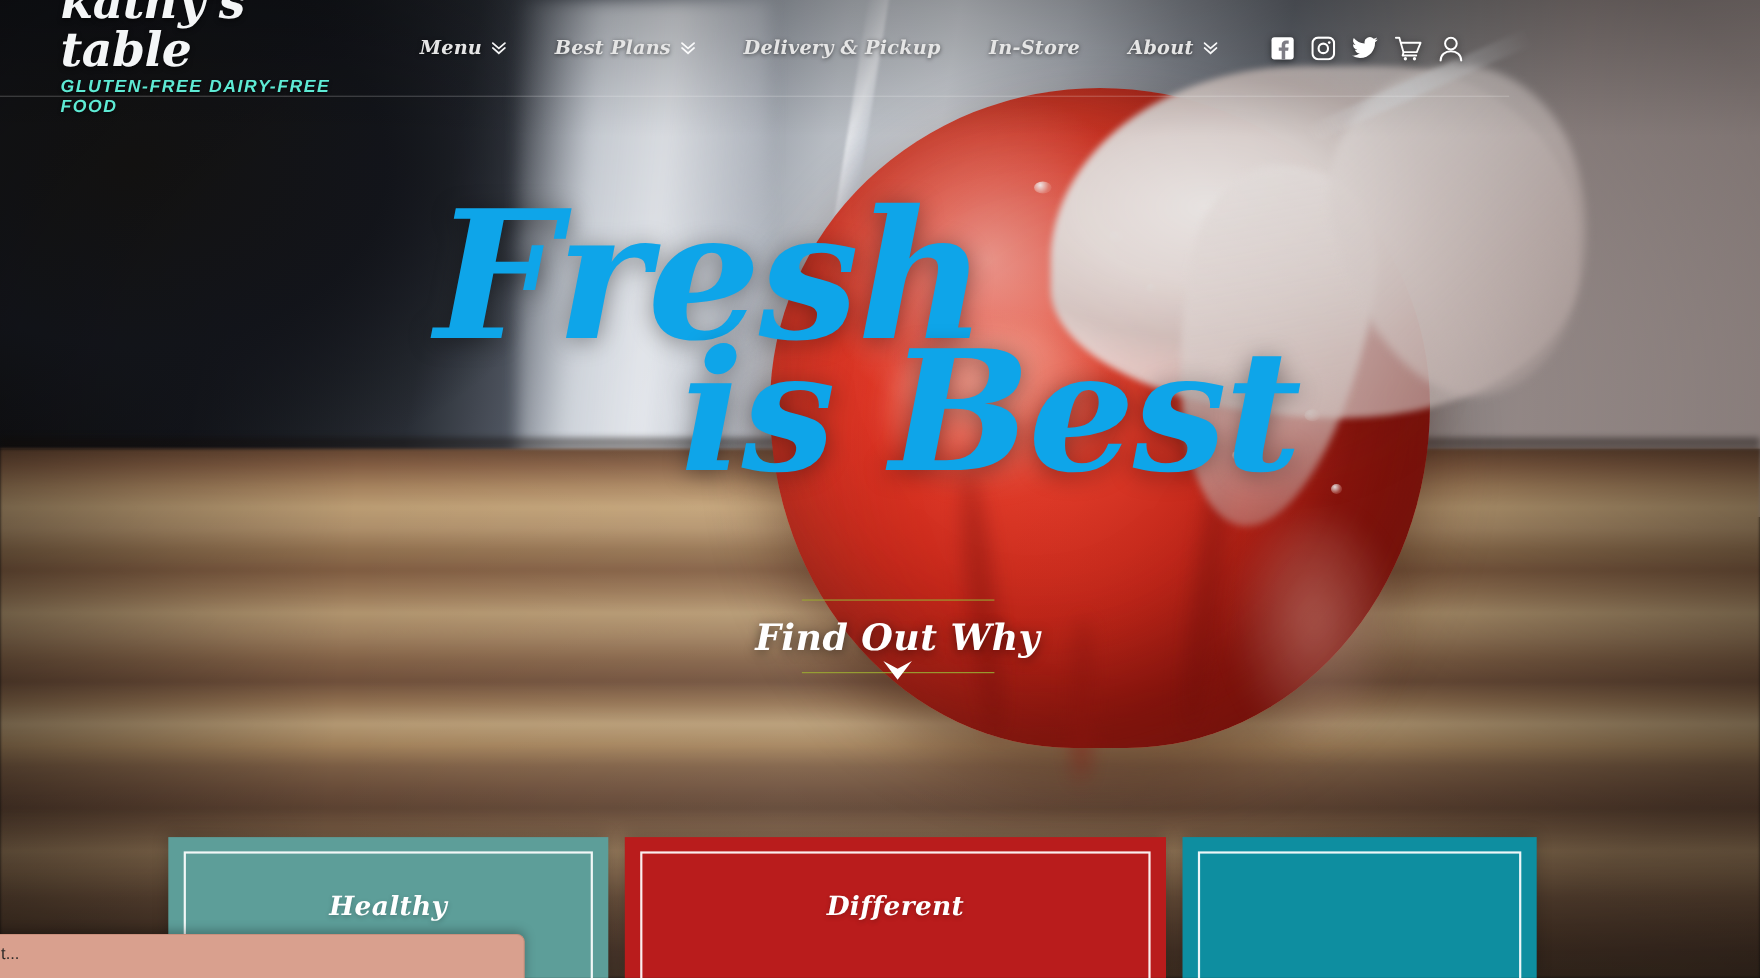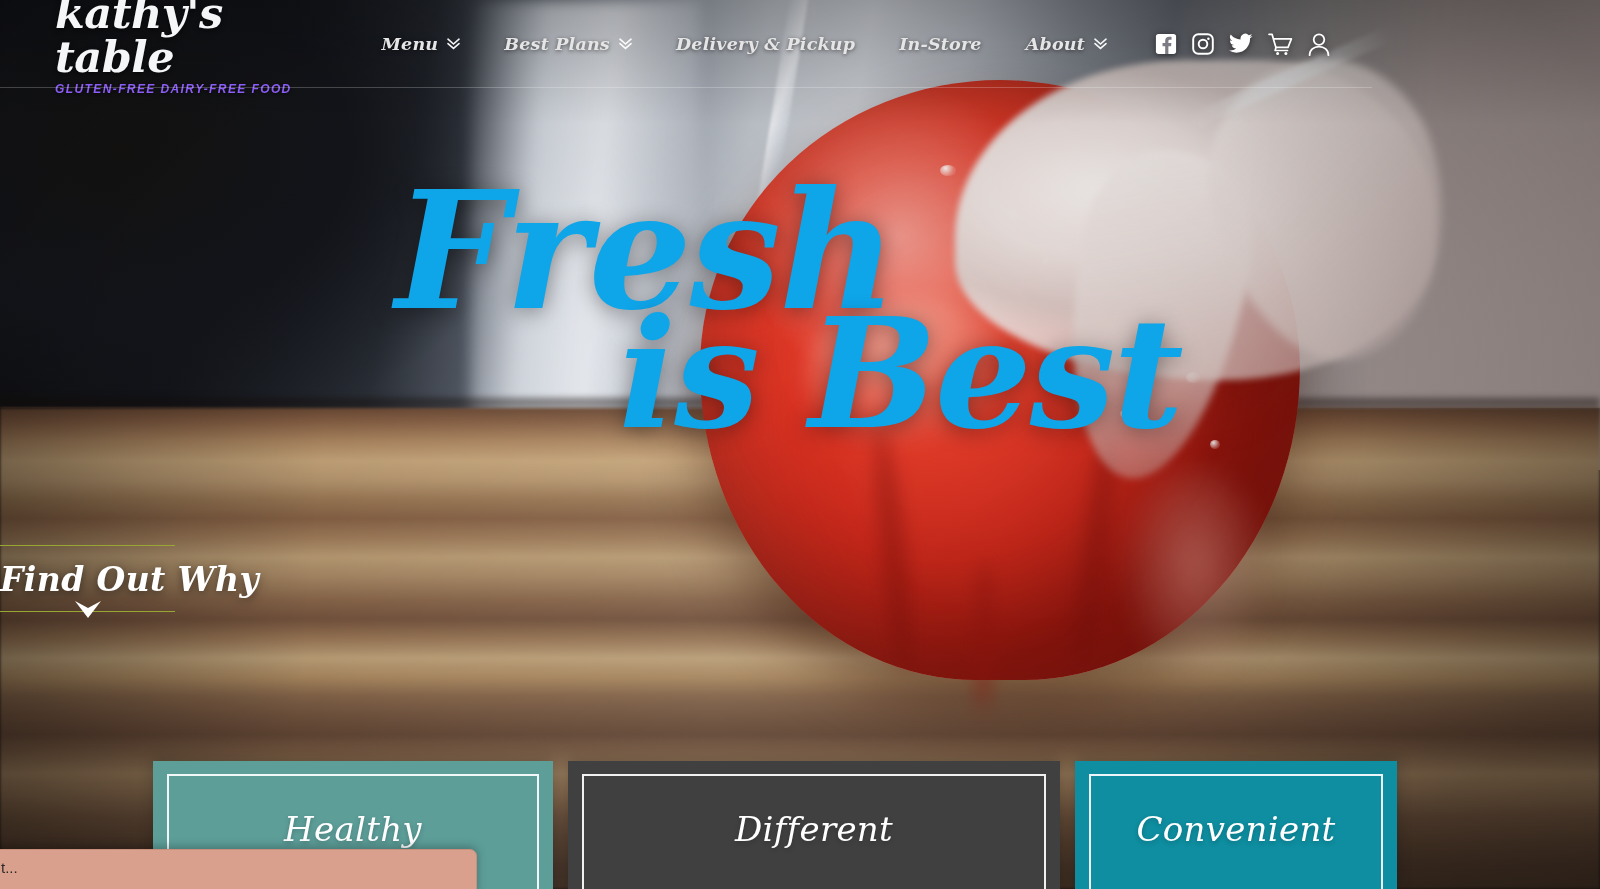--- a/index.html
+++ b/index.html
@@ -186,22 +186,22 @@
   .logo { margin-left:55px; width:300px; user-select:none; }
   .logo-word {
     font-family:"DejaVu Serif", serif;
     font-style:italic; font-weight:700; font-size:43px; line-height:1.02;
     color:#f4f6f7; letter-spacing:-.5px;
     text-shadow:0 2px 5px rgba(0,0,0,.55);
   }
   .logo-tag {
     margin-top:2px;
     font-family:"Liberation Sans", sans-serif;
-    font-style:italic; font-weight:700; font-size:12px; letter-spacing:1.4px;
-    color:#8b5cf6;
+    font-style:italic; font-weight:700; font-size:16px; letter-spacing:1.4px;
+    color:#5eead4;
     text-shadow:0 1px 3px rgba(0,0,0,.6);
   }
 
   .nav { display:flex; align-items:center; margin-left:auto; margin-right:0; }
   .nav-item {
     display:flex; align-items:center; gap:9px;
     margin:0 22px; cursor:pointer; white-space:nowrap;
   }
   .nav-label {
     font-family:"DejaVu Serif", serif;
@@ -221,22 +221,22 @@
     font-family:"DejaVu Serif", serif; font-style:italic; font-weight:700;
     color:#0ea5e9; line-height:.82; letter-spacing:-2px;
     text-shadow:0 3px 22px rgba(0,0,0,.40);
     user-select:none;
   }
   .t-line1 { display:block; font-size:162px; transform:translateX(-155px); }
   .t-line2 { display:block; font-size:152px; transform:translateX(100px); margin-top:-6px; }
 
   .cta {
     position:absolute; left:0; top:545px; width:1600px;
-    display:flex; flex-direction:column; 
-    pointer-events:auto; cursor:pointer;
+    display:flex; flex-direction:column; align-items:center;
+    pointer-events:auto; cursor:pointer;padding-left:32px;
   }
   .cta-rule { width:175px; height:1px; background:#9aa632; }
   .cta-text {
     margin:14px 0 12px;
     font-family:"DejaVu Serif", serif; font-style:italic; font-weight:700;
     font-size:33px; color:#fff; letter-spacing:.4px;
     text-shadow:0 2px 10px rgba(0,0,0,.5);
   }
   .cta-bottom { position:relative; display:flex; align-items:center; justify-content:center; width:175px; }
   .cta-bottom .cta-rule { width:175px; }
@@ -248,26 +248,26 @@
     position:absolute; top:0; height:128px;
     box-shadow:0 -2px 14px rgba(0,0,0,.22);
     cursor:pointer;
   }
   .card-inner {
     position:absolute; left:14px; right:14px; top:13px; bottom:-40px;
     border:2px solid rgba(255,255,255,.92);
   }
   .card-label {
     position:absolute; left:0; right:0; top:48px; text-align:center;
-    font-family:"DejaVu Serif", serif; font-style:italic; font-weight:400;
-    font-size:34px; color:#ffffff; letter-spacing:.3px;
+    font-family:"DejaVu Serif", serif; font-style:italic; font-weight:700;
+    font-size:24px; color:#ffffff; letter-spacing:.3px;
     text-shadow:0 2px 5px rgba(0,0,0,.22);
   }
   #card-healthy   { left:153px;  width:400px; background:#5d9e99; }
-  #card-different { left:568px;  width:492px; background:#404040; }
+  #card-different { left:568px;  width:492px; background:#b91c1c; }
   #card-convenient{ left:1075px; width:322px; background:#0e8ea0; }
 
   
   .widget {
     position:absolute; left:-18px; top:849px; width:495px; height:46px;
     background:#d9a08e; border:1px solid #c98f7c;
     border-top-right-radius:7px; border-top-left-radius:7px;
     box-shadow:0 -2px 10px rgba(0,0,0,.28);
     z-index:60;
   }
@@ -413,21 +413,20 @@
       <div class="card-label">Healthy</div>
     </div>
 
     <div class="card" id="card-different">
       <div class="card-inner"></div>
       <div class="card-label">Different</div>
     </div>
 
     <div class="card" id="card-convenient">
       <div class="card-inner"></div>
-      <div class="card-label">Convenient</div>
     </div>
   </div>
 
   <div class="widget">
     <div class="widget-text">t...</div>
   </div>
 
 </div>
 
 </body></html>

